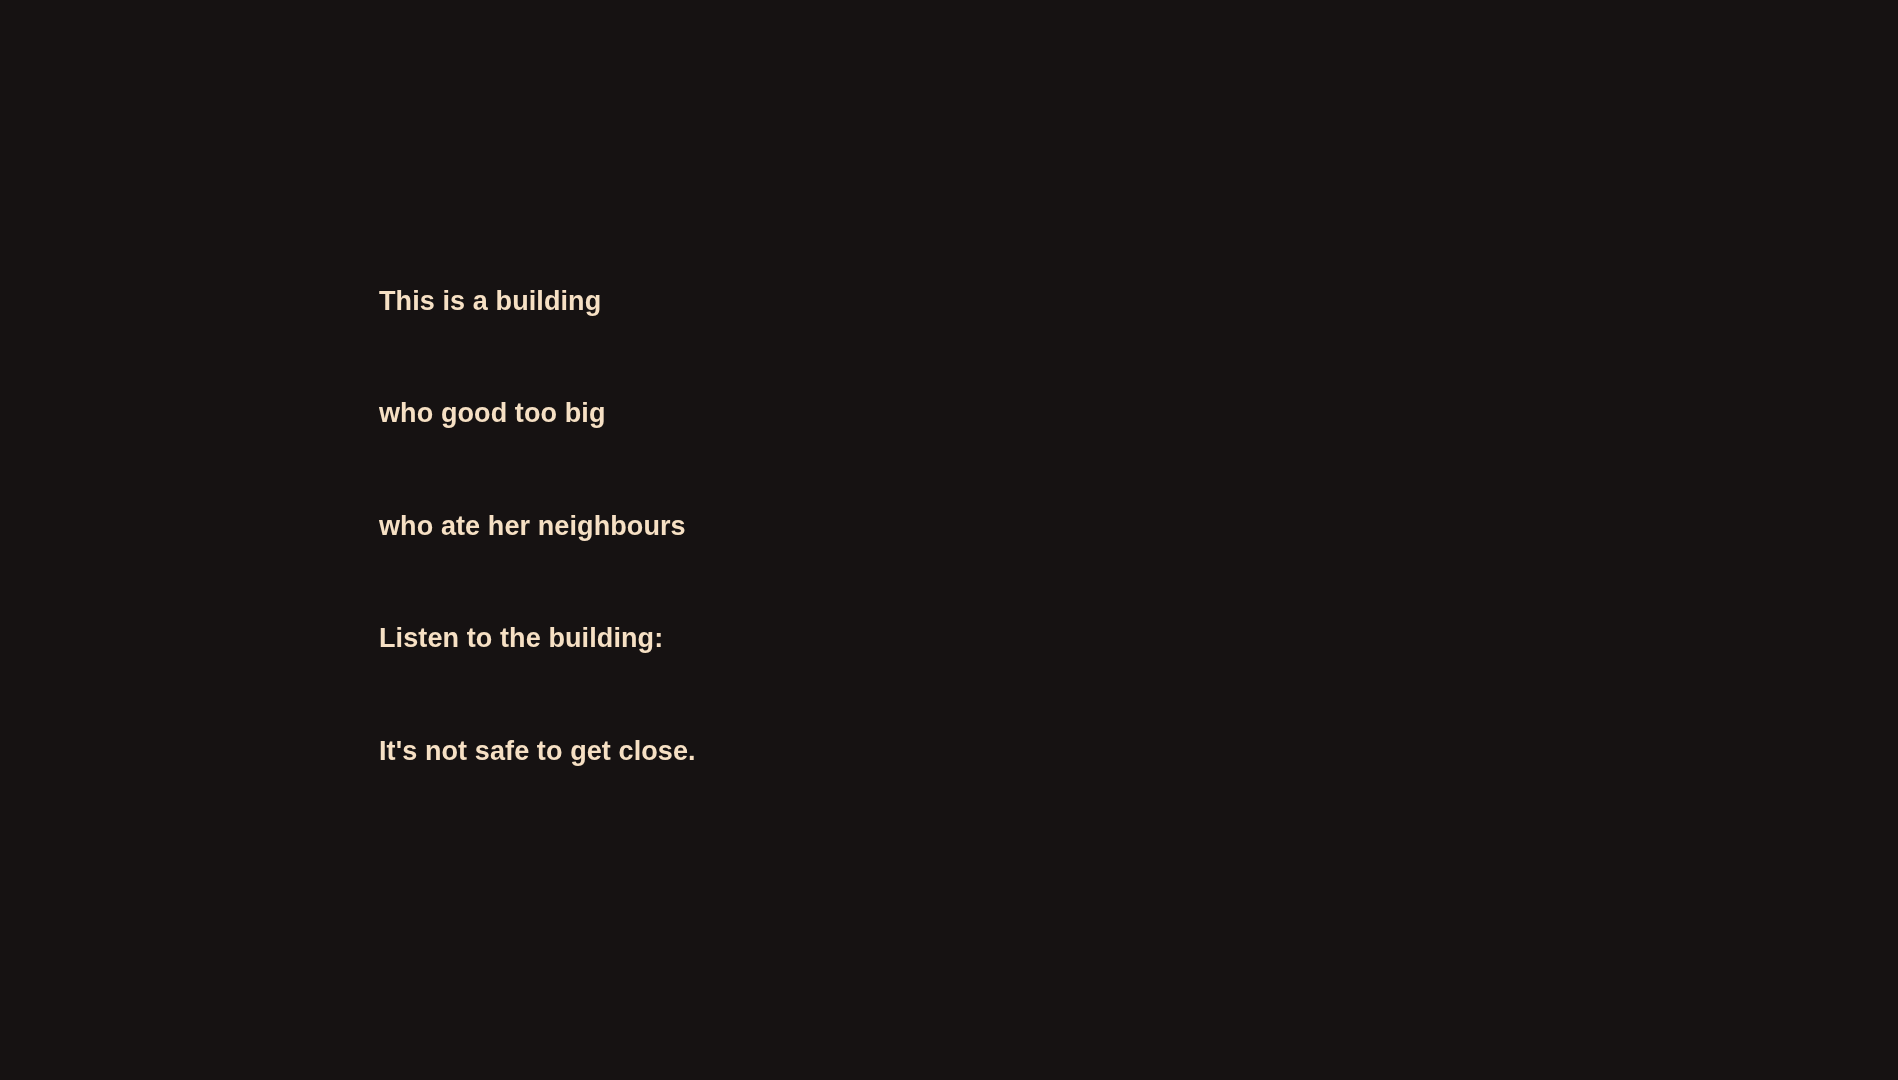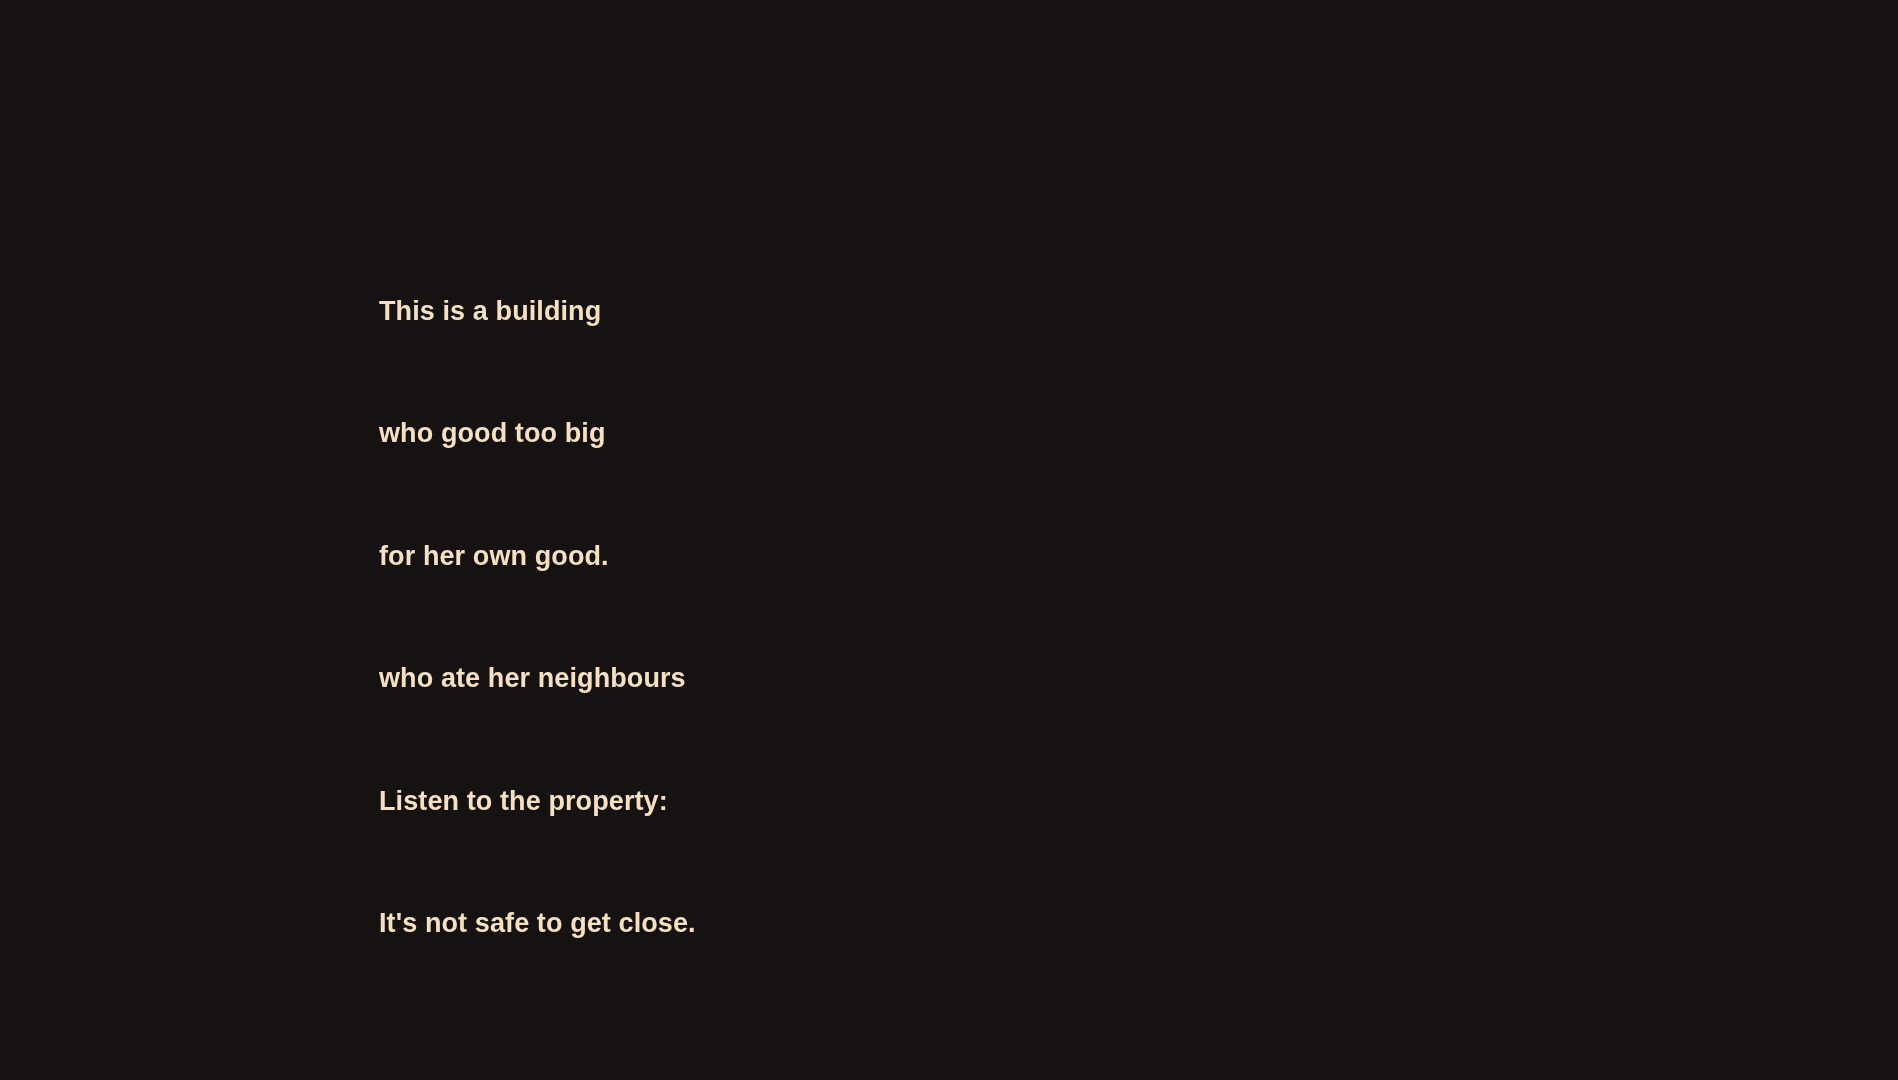--- a/index.html
+++ b/index.html
@@ -23,35 +23,33 @@
     line-height: 37.5px;
     letter-spacing: 0.1px;
     white-space: pre;
   }
   .stanza {
     margin: 0 0 22px 0;
     padding: 0;
   }
   .line {
     height: 37.5px;
-    margin-top: 10px;
   }
 </style>
 </head>
 <body>
 
 <main>
   <section class="poem">
 
     <div class="stanza">
       <div class="line">This is a building</div>
       <div class="line">who good too big</div>
-      <div class="line">for her own good.</div>
       <div class="line">who ate her neighbours</div>
-      <div class="line">Listen to the property:</div>
+      <div class="line">Listen to the building:</div>
       <div class="line">It's not safe to get close.</div>
       
       
       
       
     </div>
 
     
 
     

